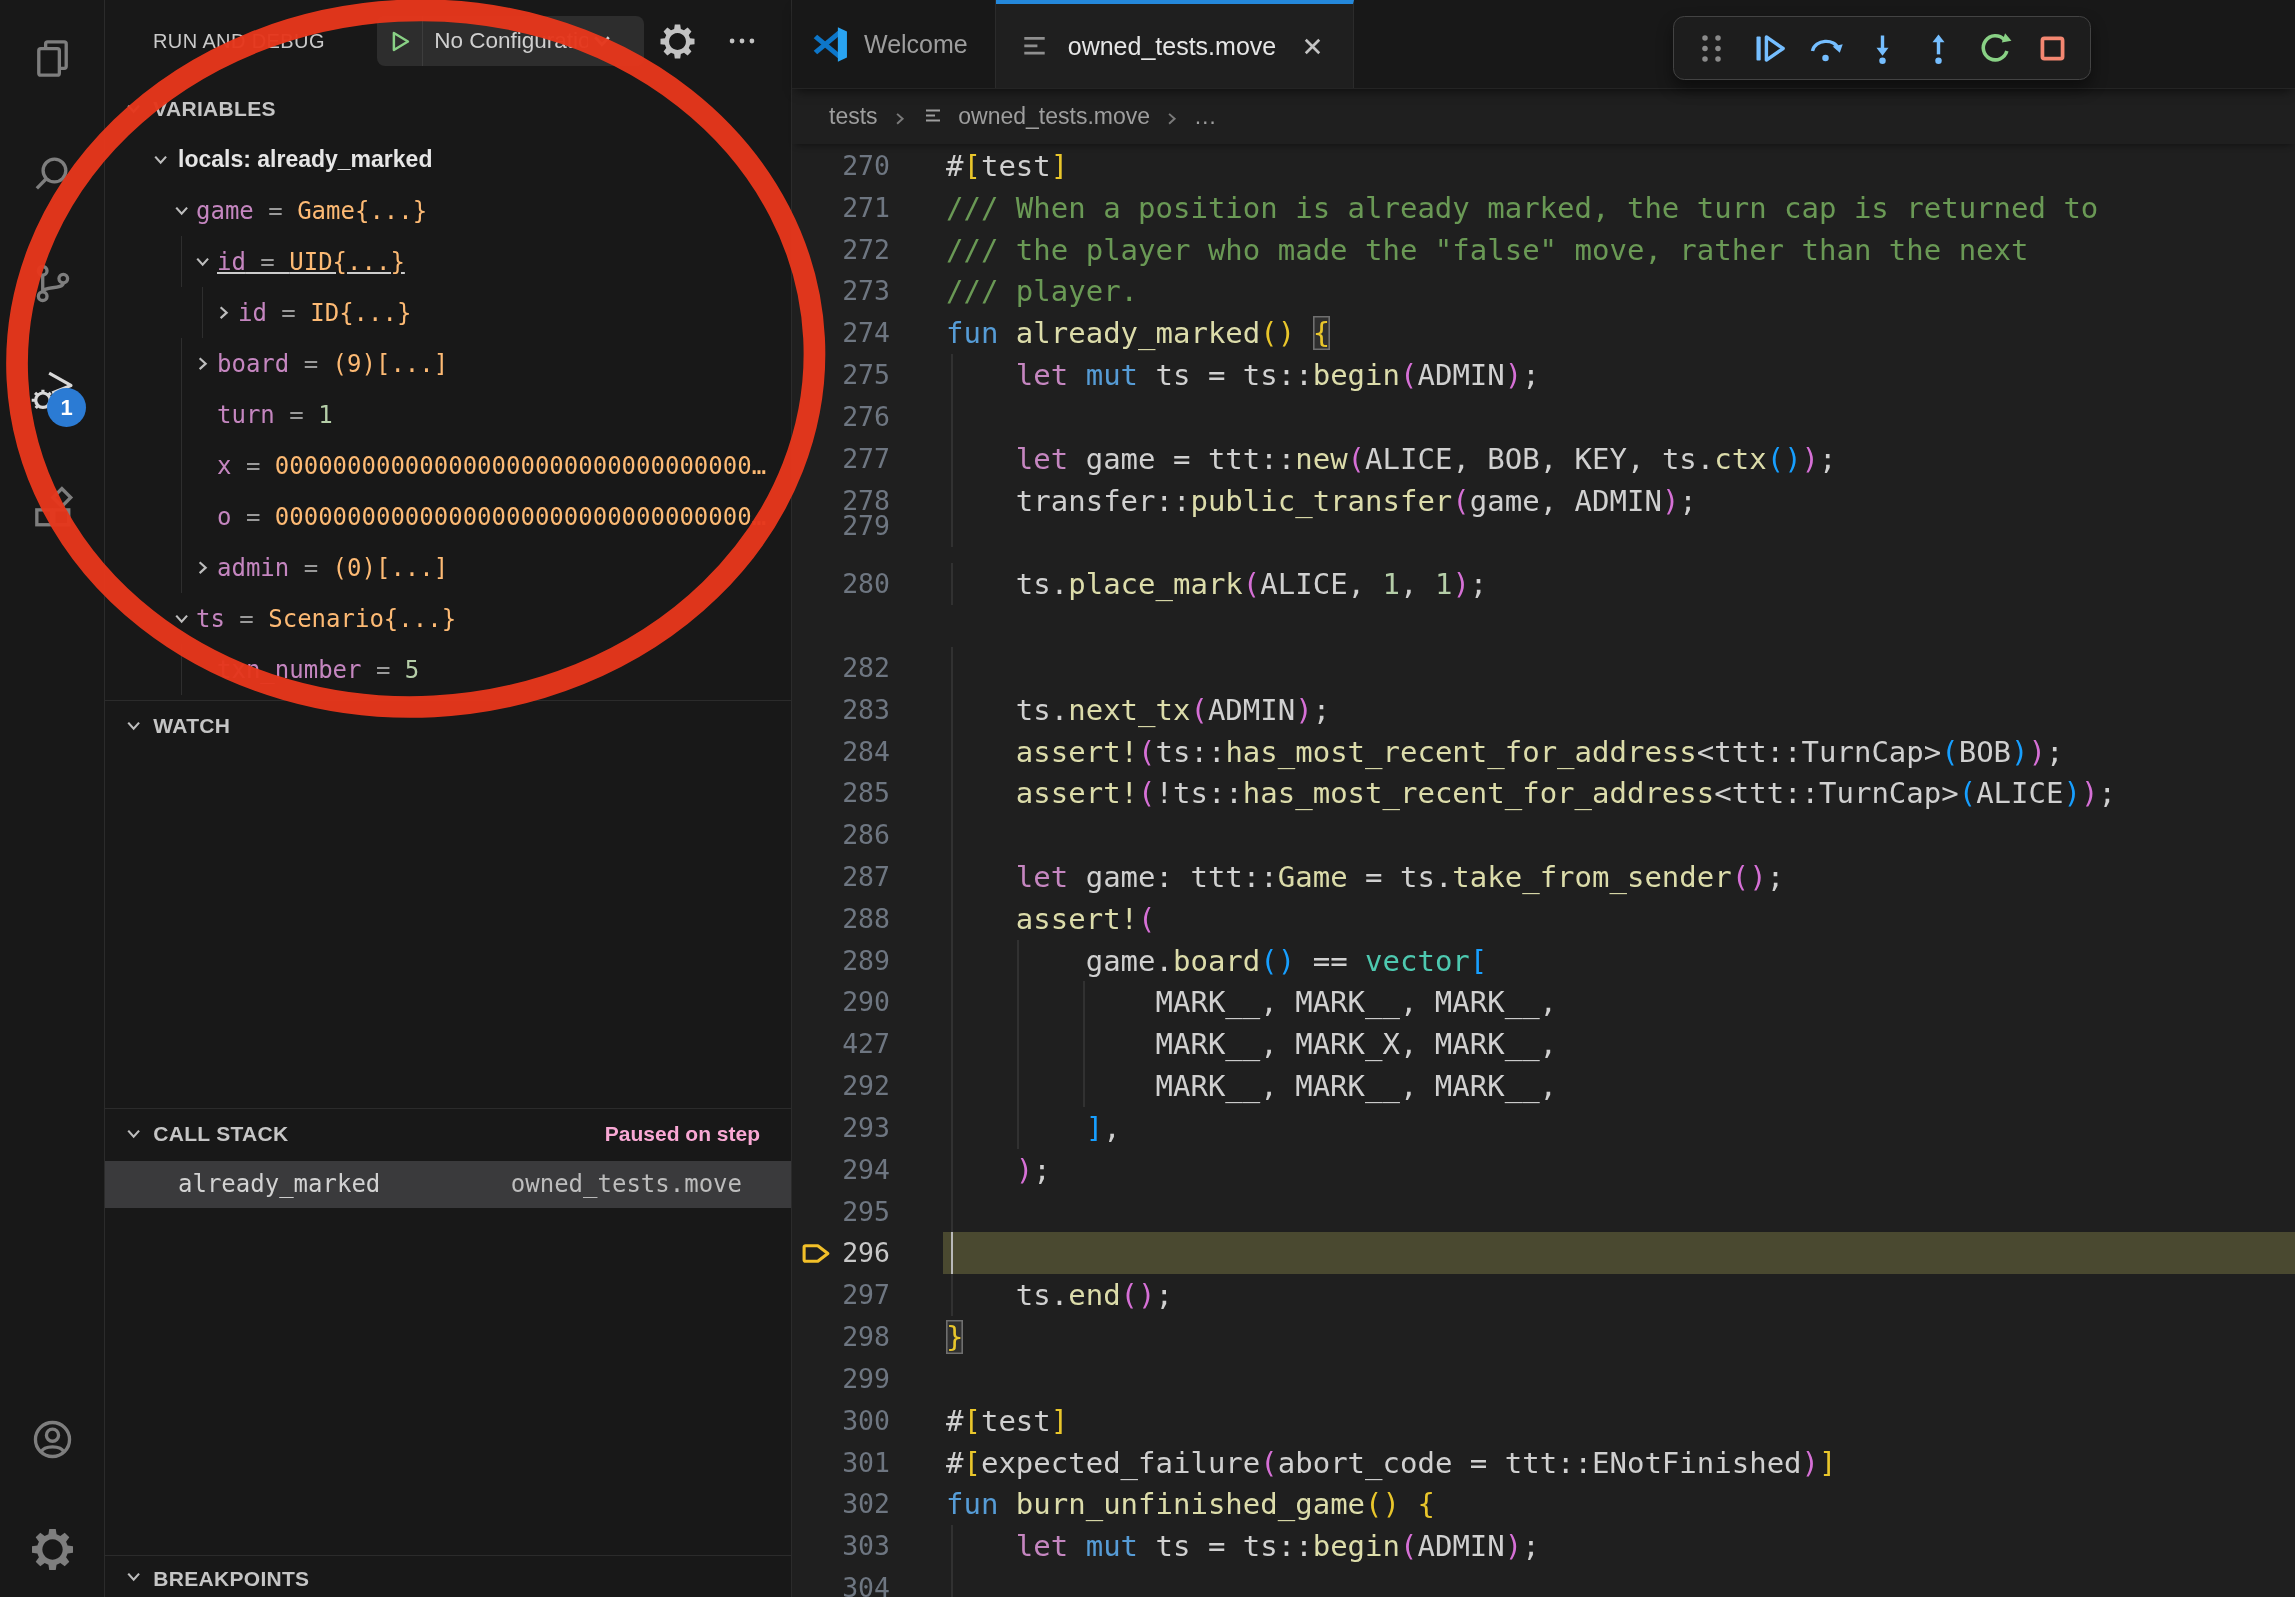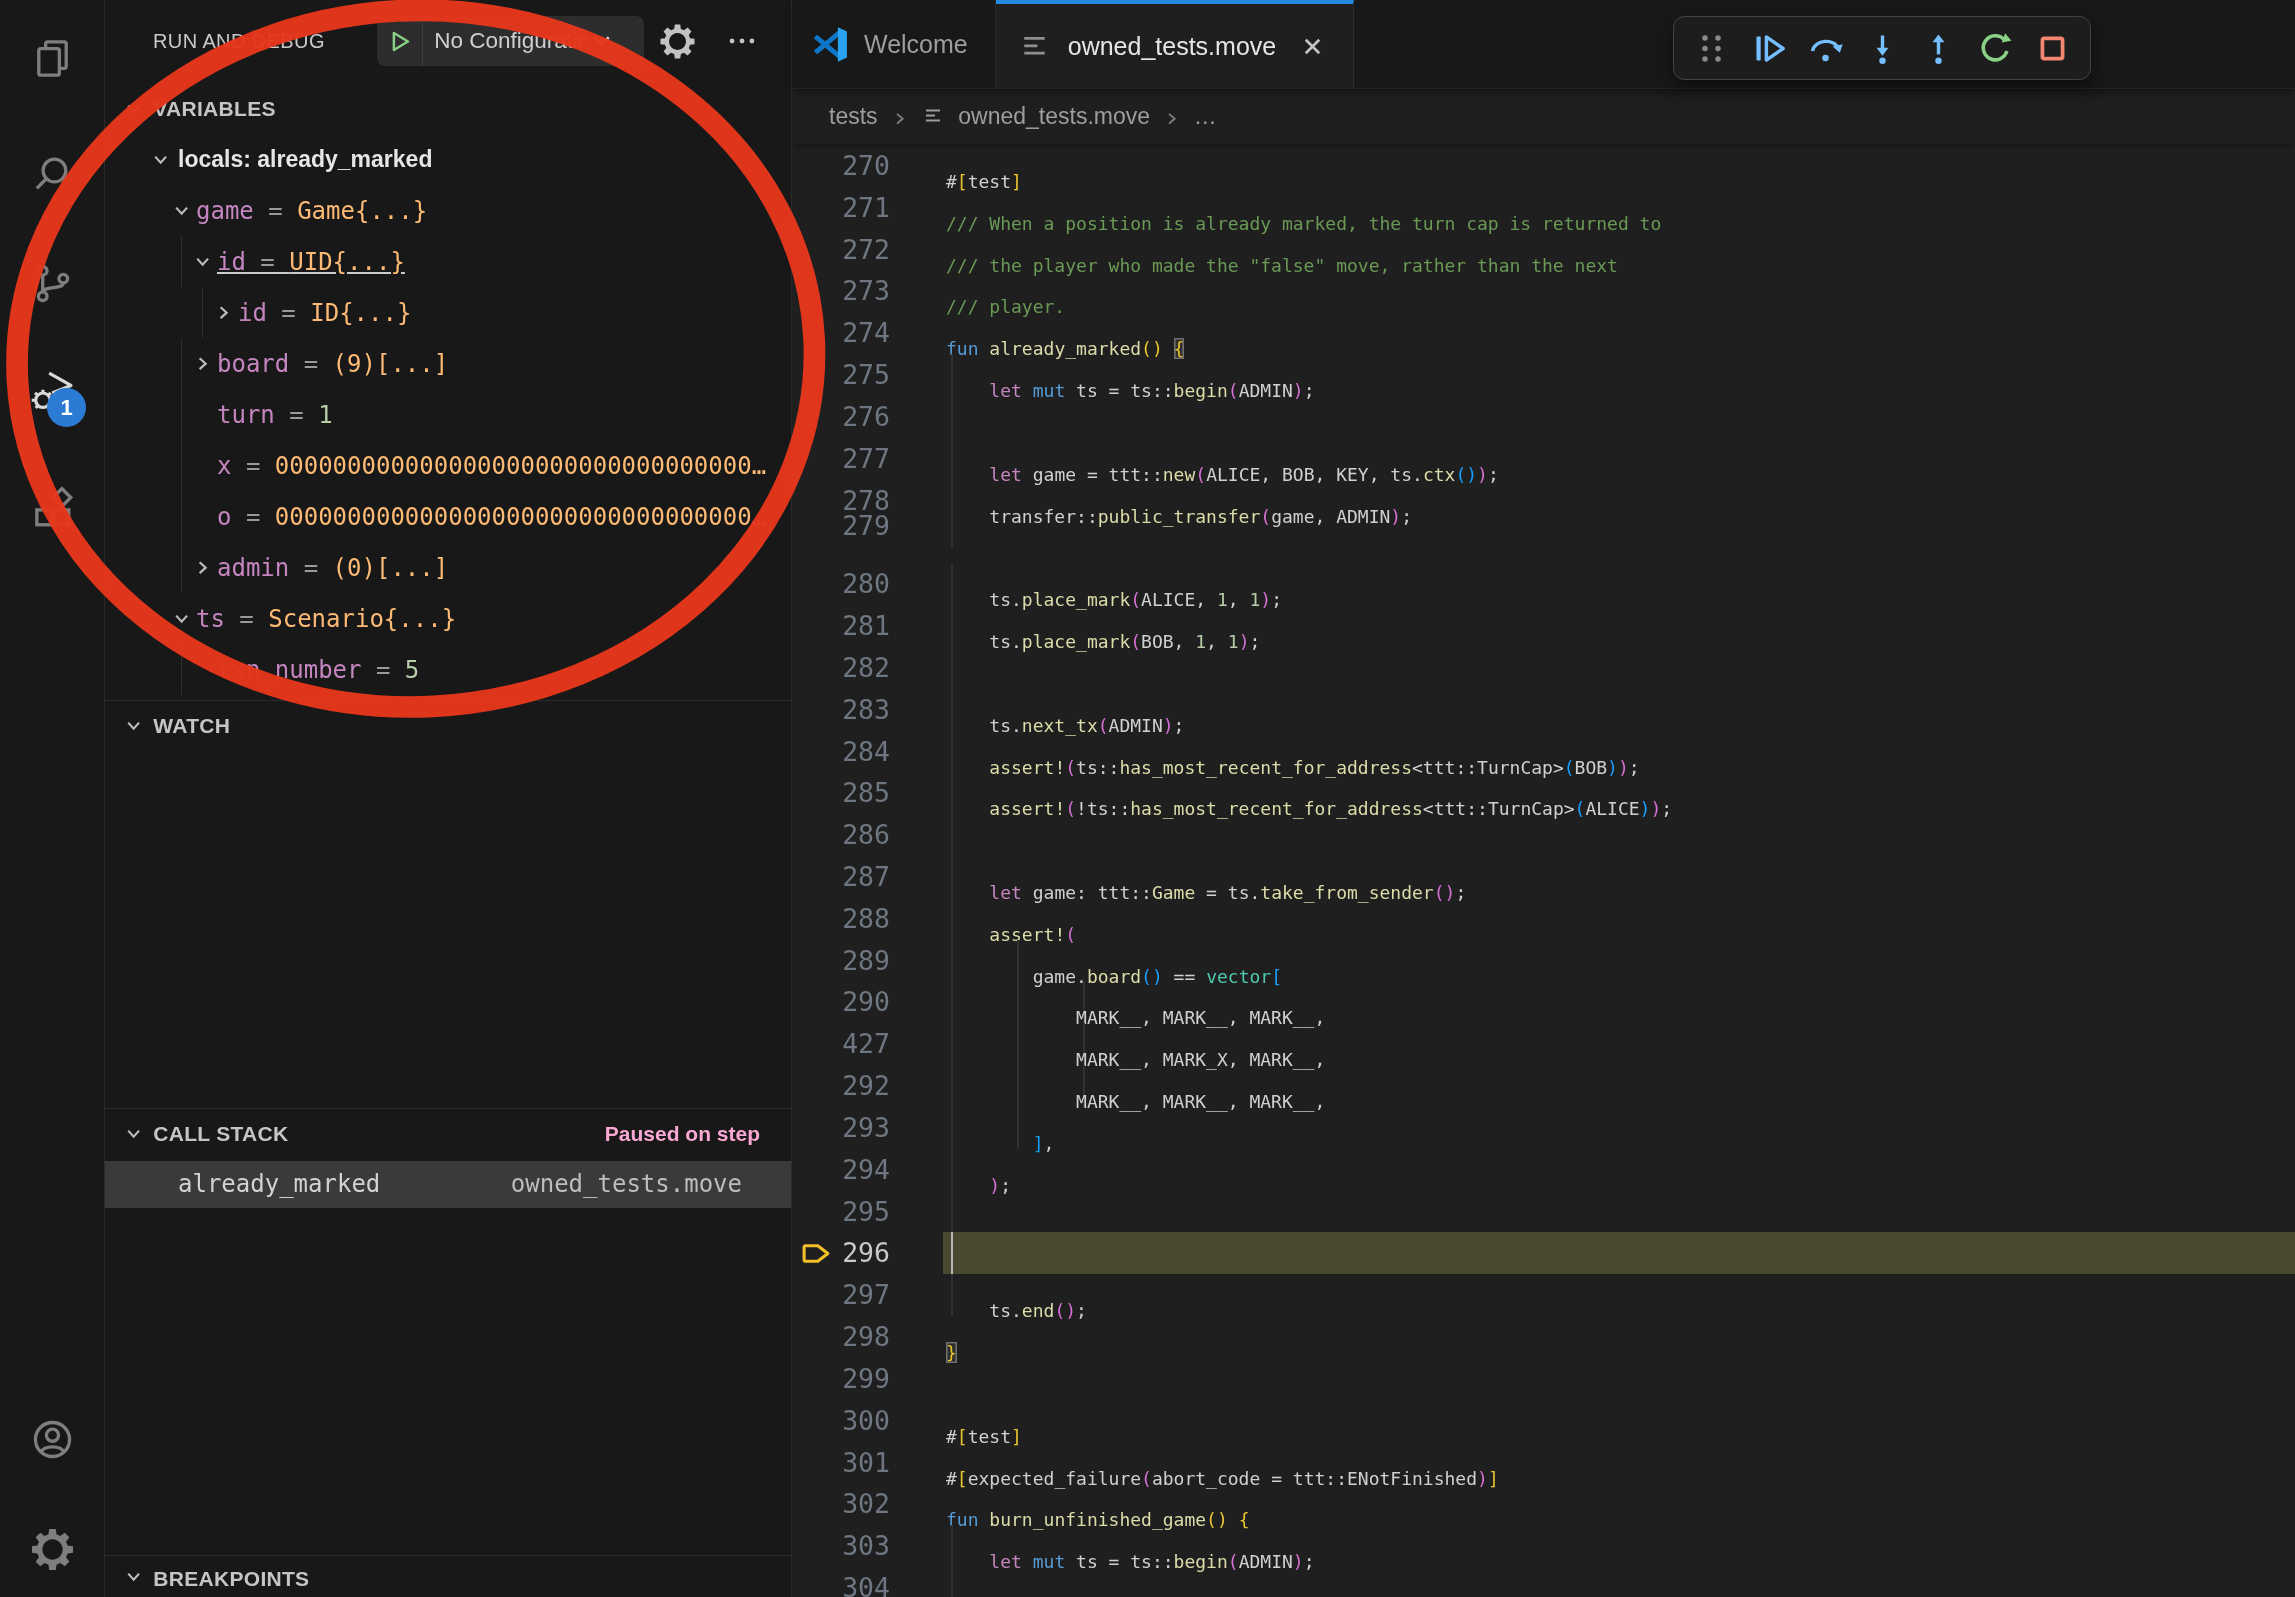--- a/index.html
+++ b/index.html
@@ -76,21 +76,21 @@
     font-family:"DejaVu Sans Mono",monospace;}
   .line{position:absolute;left:0;width:100%;height:42px;text-decoration:underline;}
   .hl-bar{position:absolute;left:151px;right:0;top:0;bottom:0;background:#4A4930;}
   .gut-num{position:absolute;left:0;top:0;width:98px;height:42px;line-height:42px;
     text-align:right;font-size:26.5px;color:#6E7681;}
   .gut-num.cur{color:#C8C8C8;}
   .gut-arrow{position:absolute;left:4.8px;top:5.6px;width:39px;height:31px;}
   .gut-arrow svg{width:39px;height:31px;}
   .ind-guide{position:absolute;top:0;width:1.6px;height:42px;background:#313131;}
   .ind-guide.bright{background:#B9B9B9;}
-  .line-text{position:absolute;left:154px;top:16px;height:42px;line-height:42px;font-size:18px;white-space:pre;}
+  .line-text{position:absolute;left:154px;top:0;height:42px;line-height:42px;font-size:29px;white-space:pre;}
   .tok-txt{color:#D0D0D0;} .tok-cm{color:#6A9955;} .tok-kw{color:#569CD6;} .tok-ctl{color:#C586C0;}
   .tok-fn{color:#DCDCAA;} .tok-ty{color:#4EC9B0;} .tok-num{color:#B5CEA8;}
   .tok-b1{color:#E9C62B;} .tok-b2{color:#D670D6;} .tok-b3{color:#179FFF;}
   .tok-match{box-shadow:inset 0 0 0 1.6px #6F6F6F;background:rgba(120,120,120,.18);}
   
   .debug-toolbar{position:absolute;left:881px;top:16px;width:418px;height:64px;background:#1D1D1D;
     border:1.6px solid #434343;border-radius:11.3px;box-shadow:0 8px 16px rgba(0,0,0,.45);
     display:flex;align-items:center;justify-content:center;gap:9.7px;z-index:6;box-sizing:border-box;}
   .dt-btn{width:47px;height:47px;display:flex;align-items:center;justify-content:center;color:#8A8A8A;}
   .dt-btn svg{width:39px;height:39px;}
@@ -355,25 +355,20 @@
         <div class="line" style="top: 360px;">
           <div class="gut-num">279</div>
           <div class="ind-guide" style="left: 159px;"></div>
           <div class="line-text"></div>
         </div>
         <div class="line" style="top: 418px;">
           <div class="gut-num">280</div>
           <div class="ind-guide" style="left: 159px;"></div>
           <div class="line-text"><span class="tok-txt">    ts.</span><span class="tok-fn">place_mark</span><span class="tok-b2">(</span><span class="tok-txt">ALICE, </span><span class="tok-num">1</span><span class="tok-txt">, </span><span class="tok-num">1</span><span class="tok-b2">)</span><span class="tok-txt">;</span></div>
         </div>
-        <div class="line" style="top: 460px;">
-          <div class="gut-num">281</div>
-          <div class="ind-guide" style="left: 159px;"></div>
-          <div class="line-text"><span class="tok-txt">    ts.</span><span class="tok-fn">place_mark</span><span class="tok-b2">(</span><span class="tok-txt">BOB, </span><span class="tok-num">1</span><span class="tok-txt">, </span><span class="tok-num">1</span><span class="tok-b2">)</span><span class="tok-txt">;</span></div>
-        </div>
         <div class="line" style="top: 502px;">
           <div class="gut-num">282</div>
           <div class="ind-guide" style="left: 159px;"></div>
           <div class="line-text"></div>
         </div>
         <div class="line" style="top: 544px;">
           <div class="gut-num">283</div>
           <div class="ind-guide" style="left: 159px;"></div>
           <div class="line-text"><span class="tok-txt">    ts.</span><span class="tok-fn">next_tx</span><span class="tok-b2">(</span><span class="tok-txt">ADMIN</span><span class="tok-b2">)</span><span class="tok-txt">;</span></div>
         </div>

